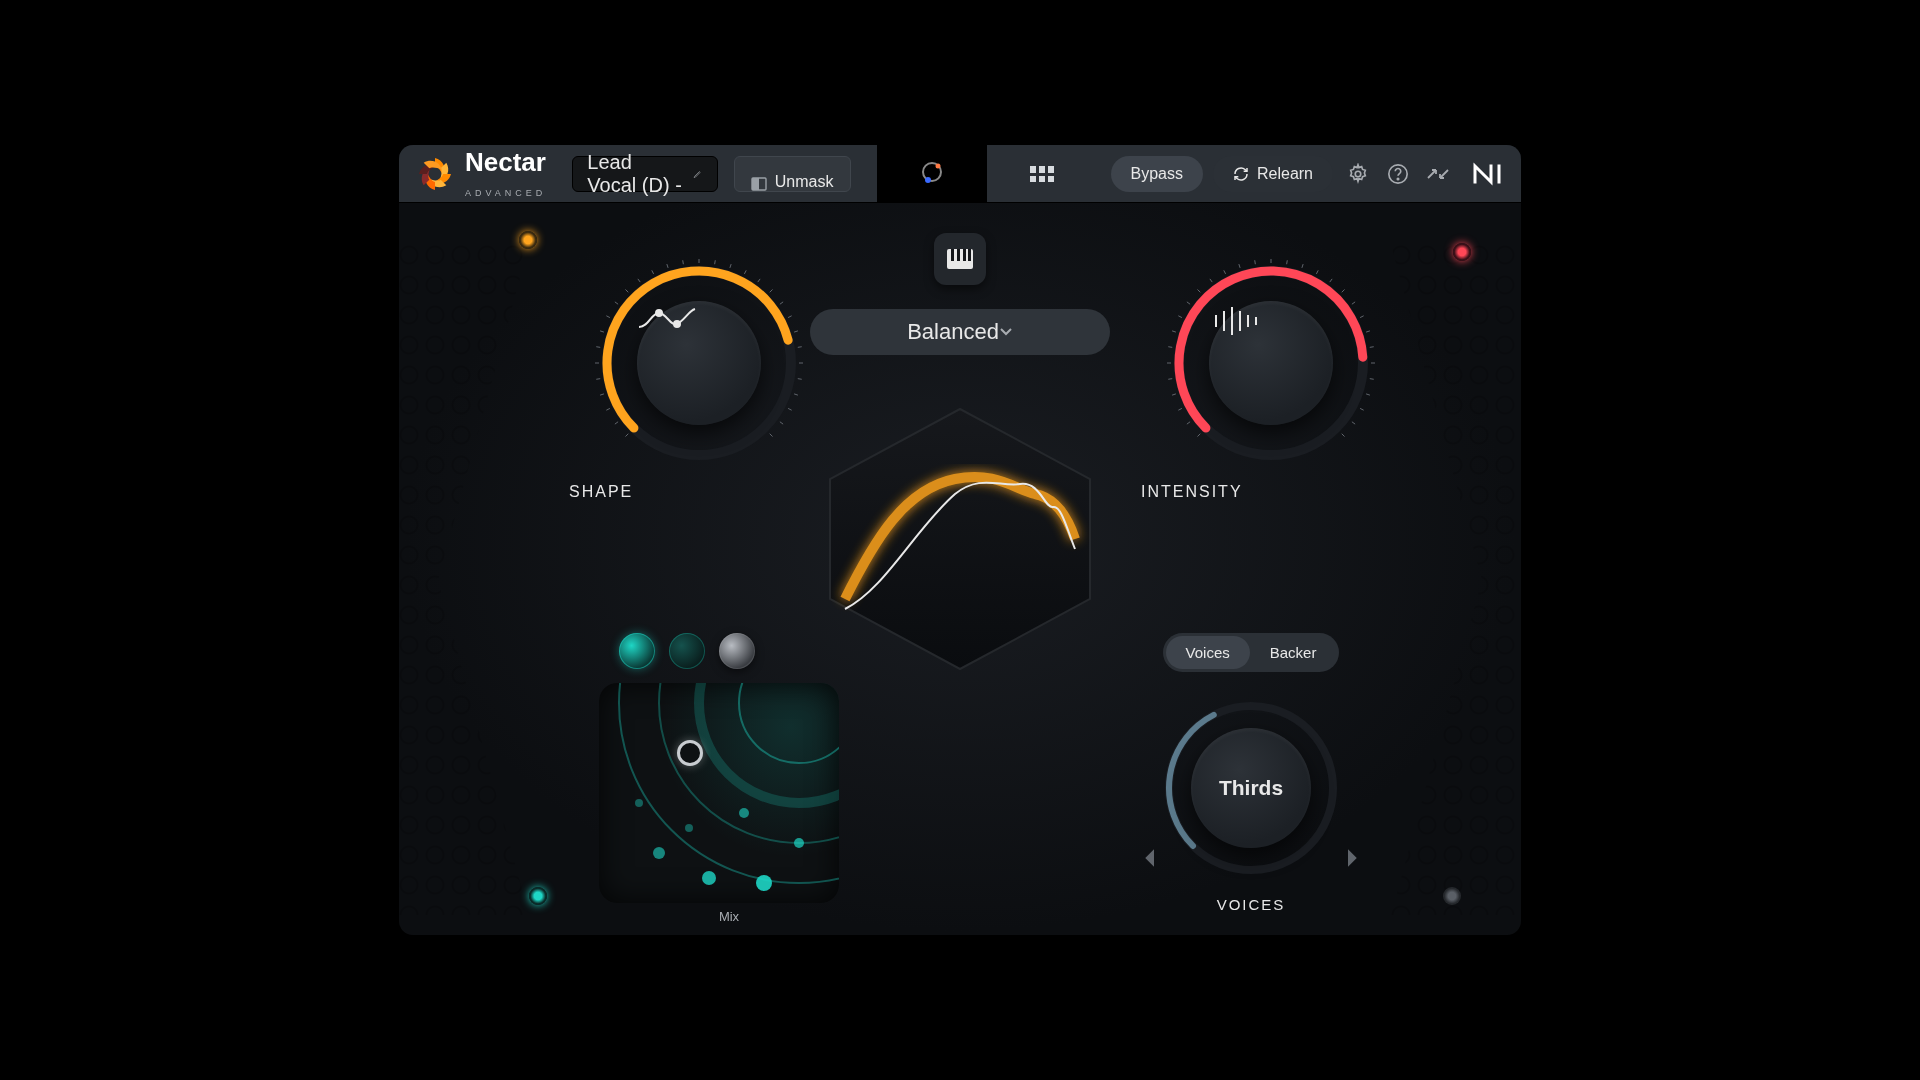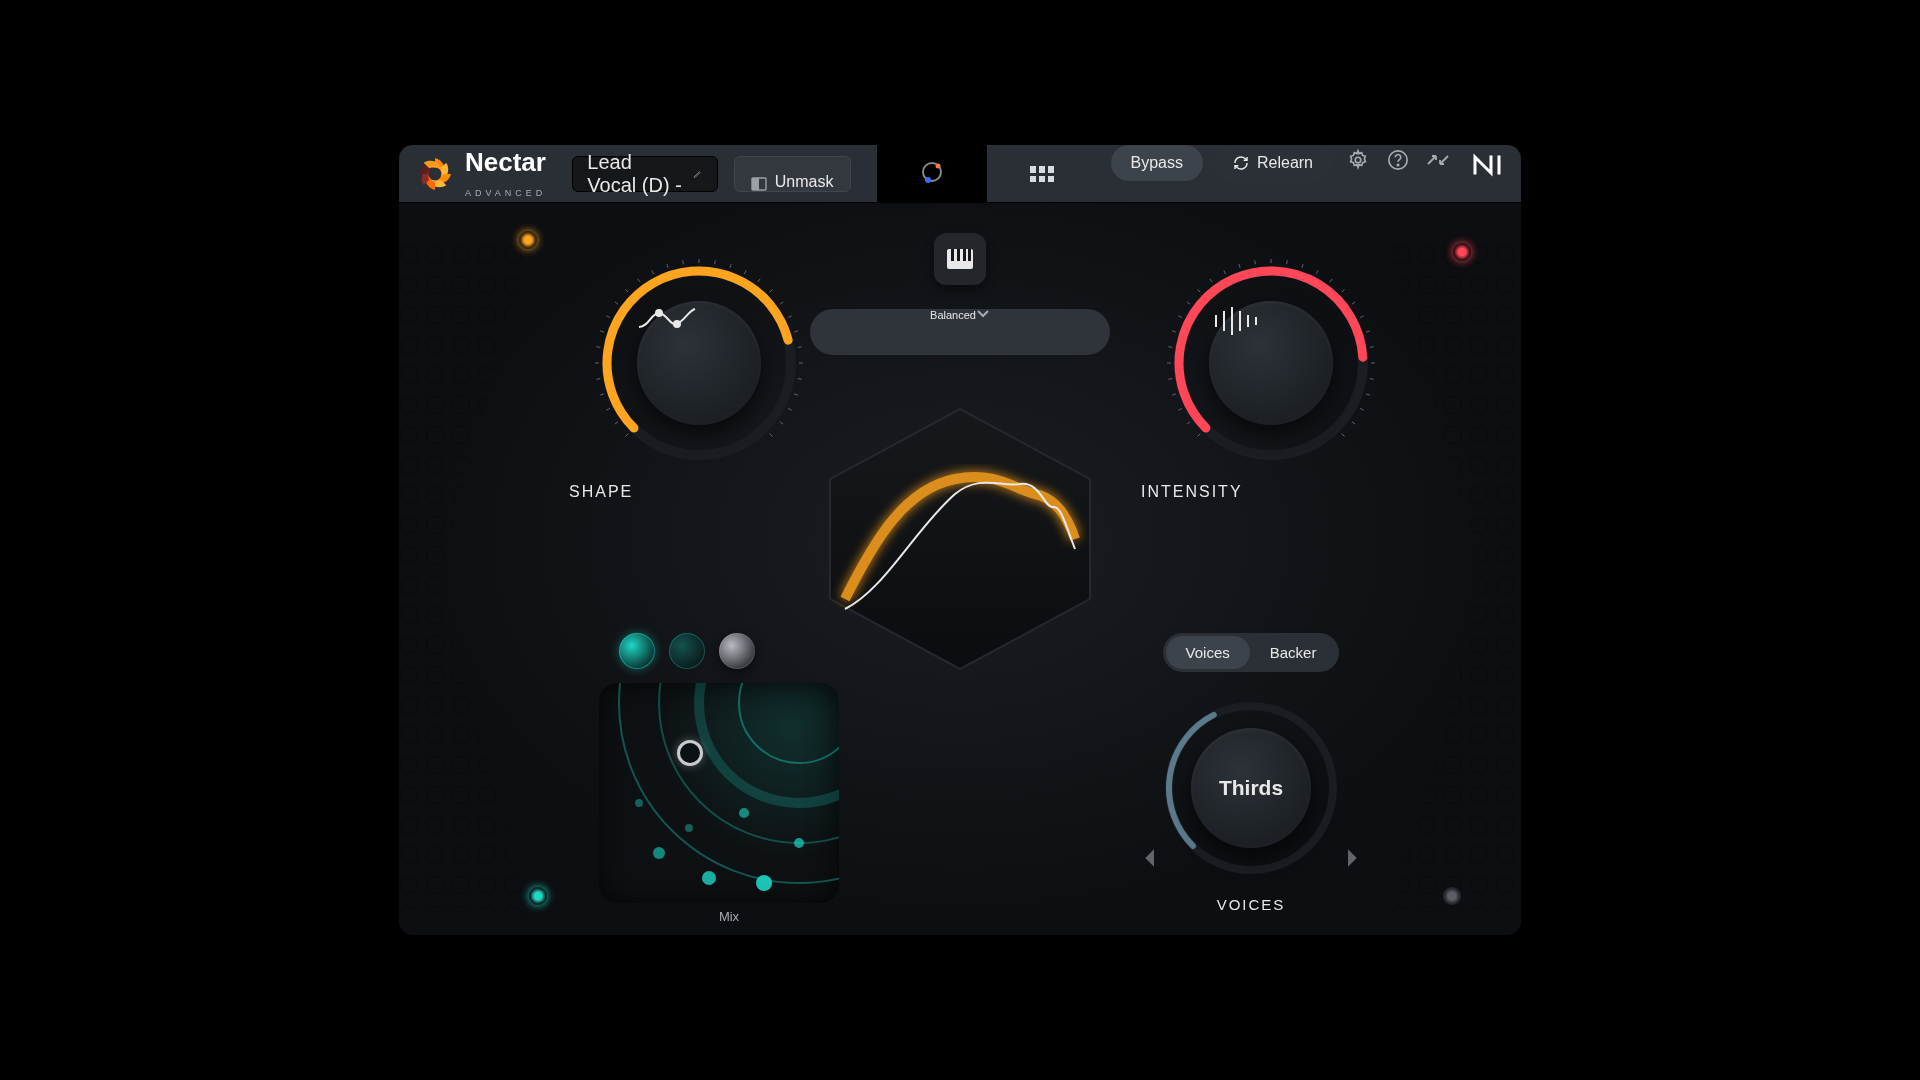--- a/index.html
+++ b/index.html
@@ -53,21 +53,21 @@
   .unmask-btn{display:flex;align-items:flex-end;gap:8px;background:#33383e;border-radius:6px;height:36px;margin:11px 6px;padding:0 16px;color:var(--text);font-size:16px;cursor:pointer;border:1px solid #40464d;}
 
   .center-tabs{flex:none;display:flex;align-items:stretch;margin-left:20px;}
   .ctab{width:110px;display:flex;align-items:center;justify-content:center;cursor:pointer;position:relative;}
   .ctab.active{background:#000;}
   .ctab:not(.active){background:var(--header);}
   .ctab svg{display:block;}
 
   .hspacer{flex:1;}
 
-  .hgroup{display:flex;align-items:flex-start;gap:10px;padding:0 14px;}
+  .hgroup{display:flex;align-items:center;gap:10px;padding:0 14px;}
   .pill-btn{display:flex;align-items:center;gap:8px;background:var(--pill);border-radius:999px;height:36px;padding:0 20px;color:var(--text);font-size:16px;cursor:pointer;}
   .pill-btn.dark{background:var(--pill-dark);}
   .icon-btn{width:30px;height:30px;display:flex;align-items:center;justify-content:center;cursor:pointer;color:var(--text-dim);}
   .brand-ni{width:40px;height:40px;display:flex;align-items:center;justify-content:center;color:#fff;margin-left:4px;}
 
   
   .body{flex:1;position:relative;}
 
   .power-dot{position:absolute;width:18px;height:18px;border-radius:50%;cursor:pointer;z-index:5;}
   .power-dot::after{content:"";position:absolute;inset:4px;border-radius:50%;}
@@ -82,21 +82,21 @@
   .knob{width:220px;height:220px;margin:0 auto;position:relative;}
   .knob svg{position:absolute;inset:0;}
   .knob-face{position:absolute;inset:48px;border-radius:50%;
     background:radial-gradient(circle at 40% 35%,#2d3238,#1c2025 70%);
     box-shadow:0 8px 20px rgba(0,0,0,.6),inset 0 2px 4px rgba(255,255,255,.05);
     display:flex;align-items:center;justify-content:center;}
 
   
   .center-col{position:absolute;left:50%;top:30px;transform:translateX(-50%);width:330px;display:flex;flex-direction:column;align-items:center;gap:24px;}
   .midi-chip{width:52px;height:52px;border-radius:12px;background:#23272c;display:flex;align-items:center;justify-content:center;cursor:pointer;box-shadow:0 4px 10px rgba(0,0,0,.5);}
-  .tone-select{width:300px;height:46px;border-radius:999px;background:#2f343a;display:flex;align-items:flex-start;justify-content:center;color:var(--text);font-size:11px;cursor:pointer;}
+  .tone-select{width:300px;height:46px;border-radius:999px;background:#2f343a;display:flex;align-items:center;justify-content:center;color:var(--text);font-size:22px;cursor:pointer;}
   .tone-select .chev{color:var(--text-dim);}
 
   .hex-viz{width:310px;height:280px;position:relative;margin-top:20px;}
   .hex-viz svg{width:100%;height:100%;}
 
   
   .space-block{position:absolute;left:200px;top:430px;width:260px;}
   .space-modes{display:flex;gap:14px;margin-bottom:14px;padding-left:20px;}
   .mode-dot{width:36px;height:36px;border-radius:50%;cursor:pointer;box-shadow:inset 0 0 0 1px rgba(255,255,255,.1),0 3px 8px rgba(0,0,0,.5);}
   .mode-dot.m1{background:radial-gradient(circle at 35% 35%,#1ed6c5,#0a3a36 70%);box-shadow:0 0 10px rgba(30,214,197,.4),inset 0 0 0 1px rgba(30,214,197,.5);}

